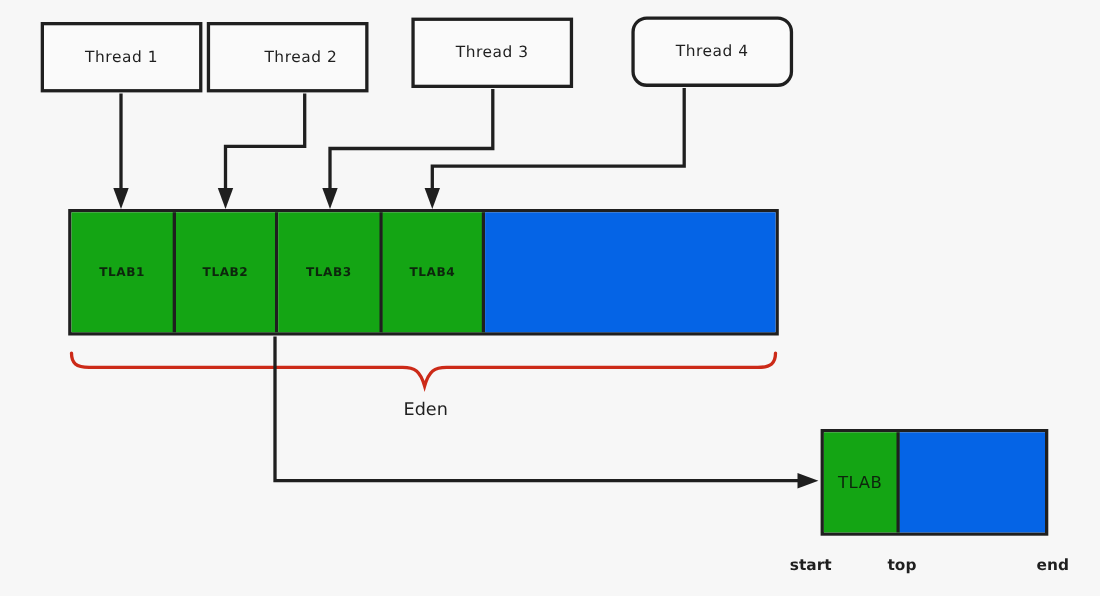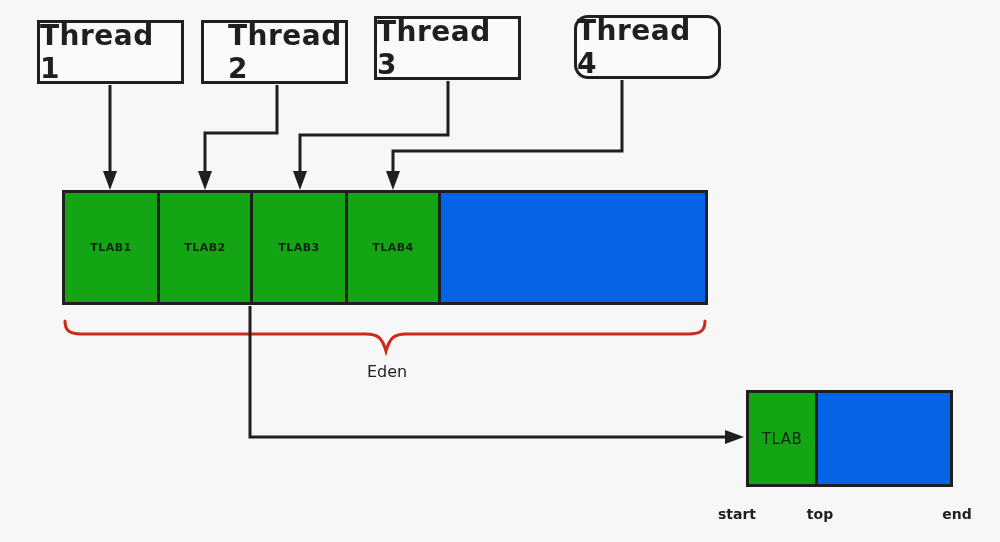--- a/index.html
+++ b/index.html
@@ -10,24 +10,24 @@
   body{background:#e9e9e9;font-family:"DejaVu Sans","Liberation Sans",sans-serif;}
   .stage{
     position:relative;width:1000px;height:542px;background:var(--bg);
     overflow:hidden;
   }
   .overlay{position:absolute;left:0;top:0;width:1000px;height:542px;pointer-events:none;}
   .thread-box{
     position:absolute;width:147px;height:64px;background:var(--box-bg);
     border:3px solid var(--line);box-sizing:border-box;
     display:flex;align-items:center;justify-content:center;
-    font-size:28px;font-weight:700;color:var(--text);letter-spacing:0.5px;
+    font-size:14px;font-weight:400;color:var(--text);letter-spacing:0.5px;
   }
   #thread1{left:37px;top:20px;}
-  #thread2{left:201px;top:20px;padding-left:24px;}
+  #thread2{left:188px;top:20px;padding-left:24px;}
   #thread3{left:374px;top:16px;}
   #thread4{left:574px;top:15px;border-radius:14px;}
   .eden-bar{
     position:absolute;left:62px;top:190px;width:646px;height:115px;
     border:3px solid var(--line);box-sizing:border-box;display:flex;
   }
   .tlab-cell{
     width:90px;flex:0 0 auto;background:var(--green);
     border-right:3px solid var(--line);box-sizing:content-box;
     display:flex;align-items:center;justify-content:center;

